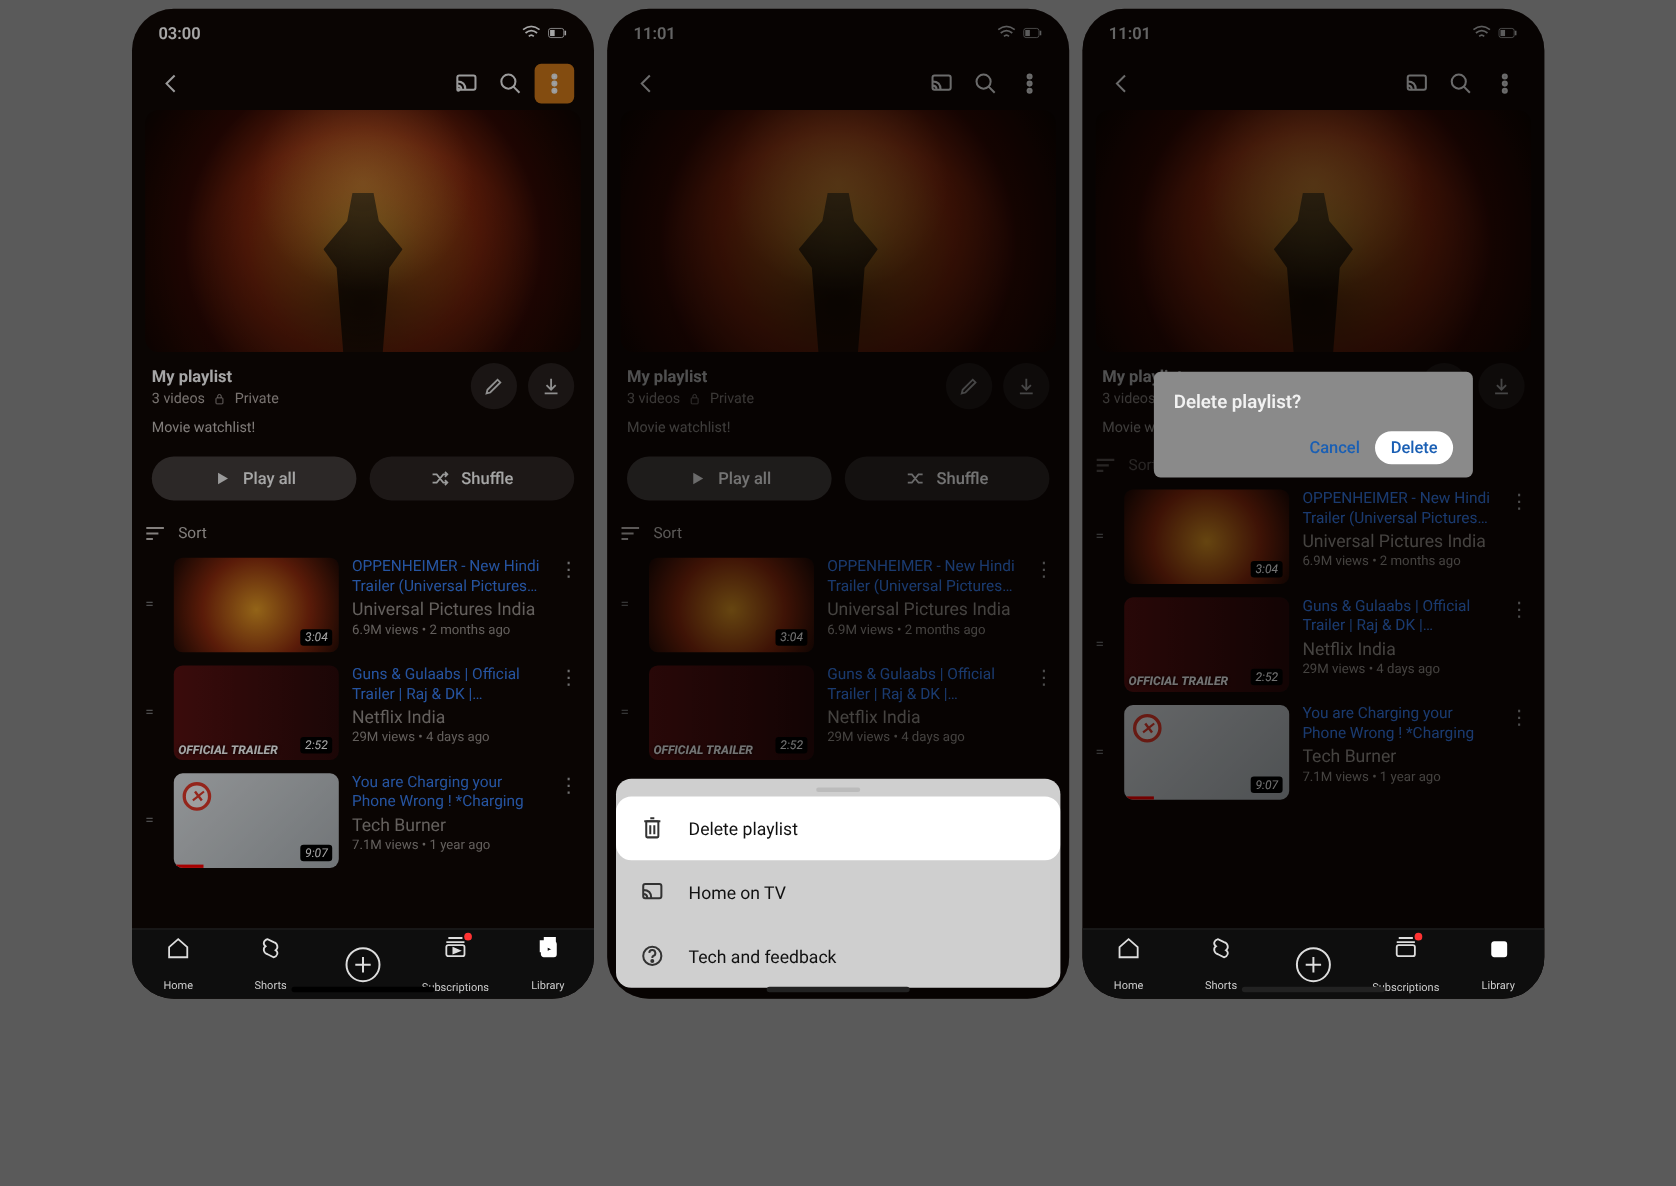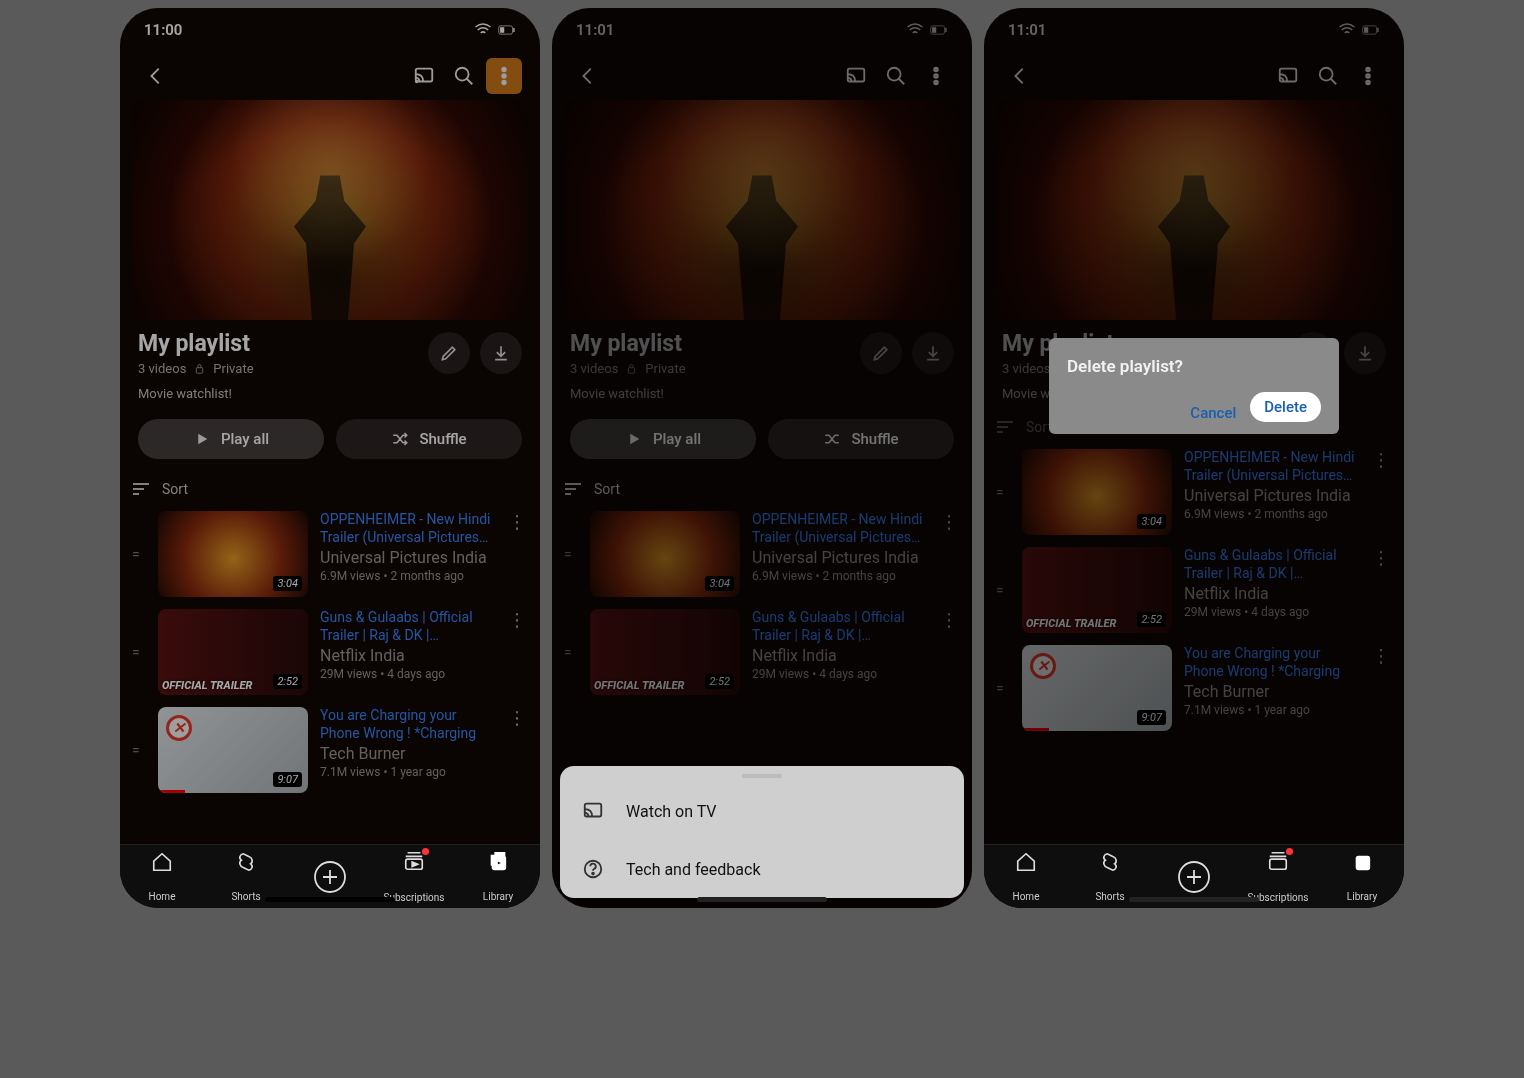--- a/index.html
+++ b/index.html
@@ -78,21 +78,21 @@
     background:
       radial-gradient(circle at 50% 14%, #1a0e07 0 18px, transparent 19px),
       linear-gradient(#201208,#201208);
     clip-path: polygon(35% 100%, 30% 55%, 20% 45%, 38% 30%, 42% 15%, 58% 15%, 62% 30%, 80% 45%, 70% 55%, 65% 100%);
     opacity:.85;
   }
 
   .meta {
     padding: 10px 6px 6px 6px;
   }
-  .pl-title { font-size:23px; font-weight:700; margin-bottom:4px;}
+  .pl-title { font-size:15px; font-weight:700; margin-bottom:4px;}
   .pl-sub { font-size:13px; color:#b8b0ab; display:flex; gap:8px; align-items:center;}
   .pl-desc { font-size:13px; color:#c7c1bc; margin-top:10px;}
 
   .meta-row { display:flex; justify-content:space-between; align-items:center;}
   .circ-btns { display:flex; gap:10px; }
   .circ {
     width:42px; height:42px; border-radius:50%;
     background:rgba(255,255,255,.10);
     display:flex; align-items:center; justify-content:center;
   }
@@ -196,38 +196,38 @@
   .sheet .item.primary{ background:#fff; border-radius:14px;}
   .sheet .item svg{width:22px;height:22px;stroke:#333;stroke-width:2;fill:none;}
 
   
   .dialog{
     position:absolute; left:50%; top:42%; transform:translate(-50%,-50%);
     width:290px; background:#8a8a8a; color:#fff;
     border-radius:6px; padding:18px 18px 12px 18px;
   }
   .dialog h3{font-size:17px; font-weight:600; color:#f2f2f2;}
-  .dlg-actions{ display:flex; justify-content:flex-end; align-items:flex-end; gap:14px; margin-top:16px;}
+  .dlg-actions{ display:flex; justify-content:flex-end; align-items:center; gap:14px; margin-top:16px;}
   .dlg-cancel{ color:#1a5fb4; font-size:15px; font-weight:500;}
   .dlg-delete{
     background:#fff; color:#1a5fb4; font-size:15px; font-weight:500;
     padding:6px 14px; border-radius:16px;
   }
 
   .phone.s2 .navbar, .phone.s3 .meta, .phone.s2 .meta { filter:brightness(.7);}
   .phone.s2 .status-bar, .phone.s3 .status-bar{ color:#ddd;}
   .phone.s2 .top-zone, .phone.s3 .top-zone { }
   .lock{width:11px;height:11px;}
 </style>
 </head>
 <body>
 
 <div class="phone s1">
   <div class="status-bar">
-    <span>11:00</span>
+    <span>03:00</span>
     <span class="status-right">
       <svg viewBox="0 0 24 16">
           <path d="M2 4 Q12 -4 22 4 M5 8 Q12 2 19 8 M9 12 Q12 9 15 12" stroke="#fff" fill="none" stroke-width="2"></path>
         </svg>
       <svg viewBox="0 0 26 14">
           <rect x="1" y="1" width="20" height="12" rx="3" stroke="#fff" fill="none"></rect>
           <rect x="22" y="4" width="2" height="6" fill="#fff"></rect>
           <rect x="3" y="3" width="6" height="8" fill="#fff"></rect>
         </svg>
     </span>
@@ -527,26 +527,33 @@
           <div class="vstat">29M views • 4 days ago</div>
         </div>
       <div class="vmore">⋮</div>
     </div>
   </div>
 
   <div class="dim"></div>
 
   <div class="sheet">
     <div class="handle"></div>
+    <div class="item primary">
+      <svg viewBox="0 0 24 24">
+          <rect x="6" y="5" width="12" height="16" rx="1"></rect>
+          <path d="M4 5 H20 M10 2 H14 M10 9 V18 M14 9 V18"></path>
+        </svg>
+      <span>Delete playlist</span>
+    </div>
     <div class="item">
       <svg viewBox="0 0 24 24">
           <rect x="3" y="4" width="18" height="14" rx="2"></rect>
           <path d="M3 10 q8 0 8 8 M3 14 q4 0 4 4"></path>
         </svg>
-      <span>Watch on TV</span>
+      <span>Home on TV</span>
     </div>
     <div class="item">
       <svg viewBox="0 0 24 24">
           <circle cx="12" cy="12" r="9"></circle>
           <path d="M9 9 a3 3 0 1 1 4 3 c-1 .5 -1 1 -1 2"></path>
           <circle cx="12" cy="17" r="1" fill="#333"></circle>
         </svg>
       <span>Tech and feedback</span>
     </div>
   </div>

